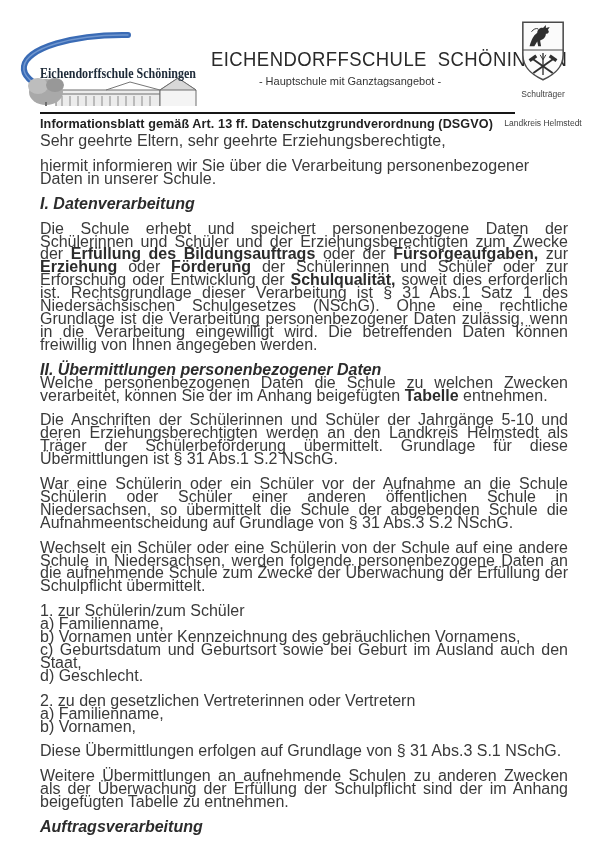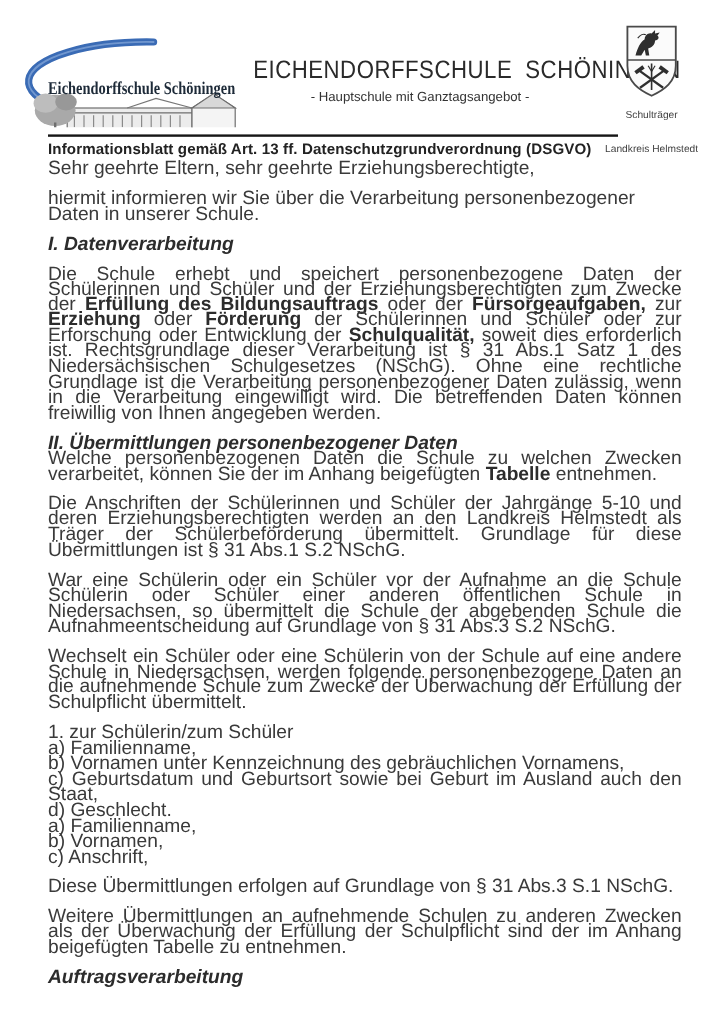--- a/index.html
+++ b/index.html
@@ -109,20 +109,20 @@
       <p class="blk heading">II. Übermittlungen personenbezogener Daten</p>
       <p class="blk para justify tight"><span>Welche personenbezogenen Daten die Schule zu welchen Zwecken verarbeitet, können Sie der im Anhang beigefügten </span><b>Tabelle</b><span> entnehmen.</span></p>
       <p class="blk para justify"><span>Die Anschriften der Schülerinnen und Schüler der Jahrgänge 5-10 und deren Erziehungsberechtigten werden an den Landkreis Helmstedt als Träger der Schülerbeförderung übermittelt. Grundlage für diese Übermittlungen ist § 31 Abs.1 S.2 NSchG.</span></p>
       <p class="blk para justify"><span>War eine Schülerin oder ein Schüler vor der Aufnahme an die Schule Schülerin oder Schüler einer anderen öffentlichen Schule in Niedersachsen, so übermittelt die Schule der abgebenden Schule die Aufnahmeentscheidung auf Grundlage von § 31 Abs.3 S.2 NSchG.</span></p>
       <p class="blk para justify"><span>Wechselt ein Schüler oder eine Schülerin von der Schule auf eine andere Schule in Niedersachsen, werden folgende personenbezogene Daten an die aufnehmende Schule zum Zwecke der Überwachung der Erfüllung der Schulpflicht übermittelt.</span></p>
       <p class="blk line justify">1. zur Schülerin/zum Schüler</p>
       <p class="blk line justify tight">a) Familienname,</p>
       <p class="blk line justify tight">b) Vornamen unter Kennzeichnung des gebräuchlichen Vornamens,</p>
       <p class="blk line justify tight">c) Geburtsdatum und Geburtsort sowie bei Geburt im Ausland auch den Staat,</p>
       <p class="blk line justify tight">d) Geschlecht.</p>
+      <p class="blk line justify">2. zu den gesetzlichen Vertreterinnen oder Vertretern</p>
       <p class="blk line justify tight">a) Familienname,</p>
       <p class="blk line justify tight">b) Vornamen,</p>
-      <p class="blk line justify tight">c) Anschrift,</p>
       <p class="blk para"><span>Diese Übermittlungen erfolgen auf Grundlage von § 31 Abs.3 S.1 NSchG.</span></p>
       <p class="blk para justify"><span>Weitere Übermittlungen an aufnehmende Schulen zu anderen Zwecken als der Überwachung der Erfüllung der Schulpflicht sind der im Anhang beigefügten Tabelle zu entnehmen.</span></p>
       <p class="blk heading">Auftragsverarbeitung</p>
     </main>
 </div>
 
 </body></html>

